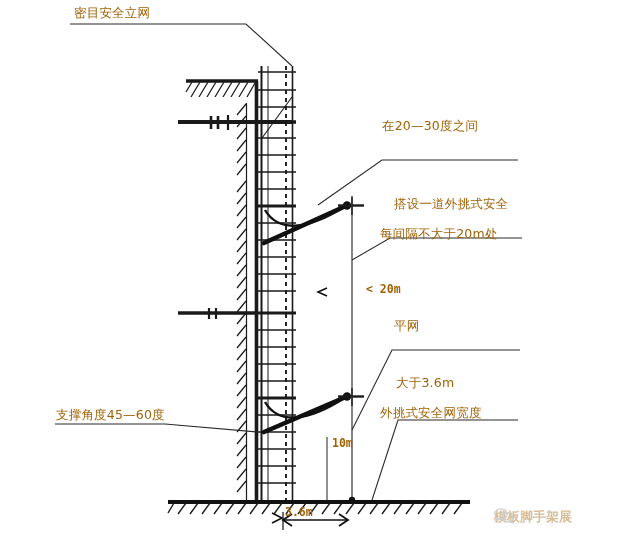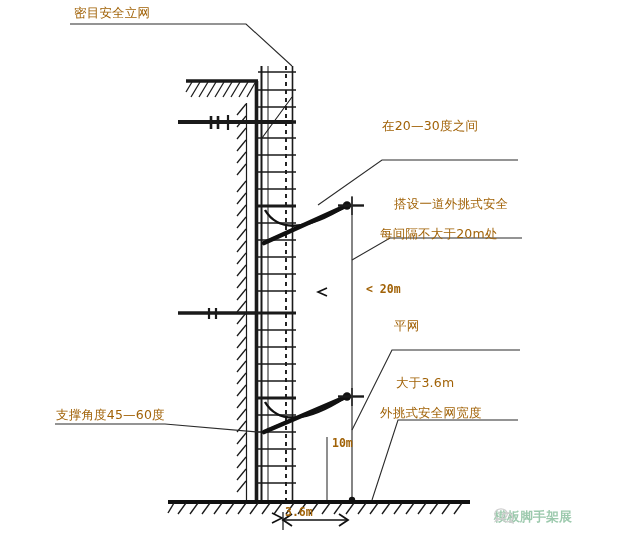--- a/index.html
+++ b/index.html
@@ -7,21 +7,21 @@
        font-family:"DejaVu Sans","Liberation Sans",sans-serif;}
   #stage{position:relative;width:640px;height:557px;background:#fff;}
   #stage svg{position:absolute;left:0;top:0;}
   .lbl{position:absolute;color:#a16207;line-height:1.18;white-space:pre;
        font-family:"DejaVu Sans","Liberation Sans",sans-serif;}
   .lbl-cn{font-size:12.5px;letter-spacing:.2px;font-weight:500;}
   .lbl-sm{font-size:11.5px;font-weight:700;
           font-family:"DejaVu Sans Mono","Liberation Mono",monospace;}
   .wm{position:absolute;display:flex;align-items:center;gap:4px;
       opacity:.42;}
-  .wm-txt{font-size:13px;font-weight:700;color:#15803d;
+  .wm-txt{font-size:13px;font-weight:700;color:#a16207;
           font-family:"DejaVu Sans","Liberation Sans",sans-serif;letter-spacing:0px;}
 </style>
 </head>
 <body>
 
 <div id="stage">
 
   <svg width="640" height="557" viewBox="0 0 640 557">
     <defs>
       <marker id="dotA" markerWidth="7" markerHeight="7" refX="3.5" refY="3.5" orient="auto">

